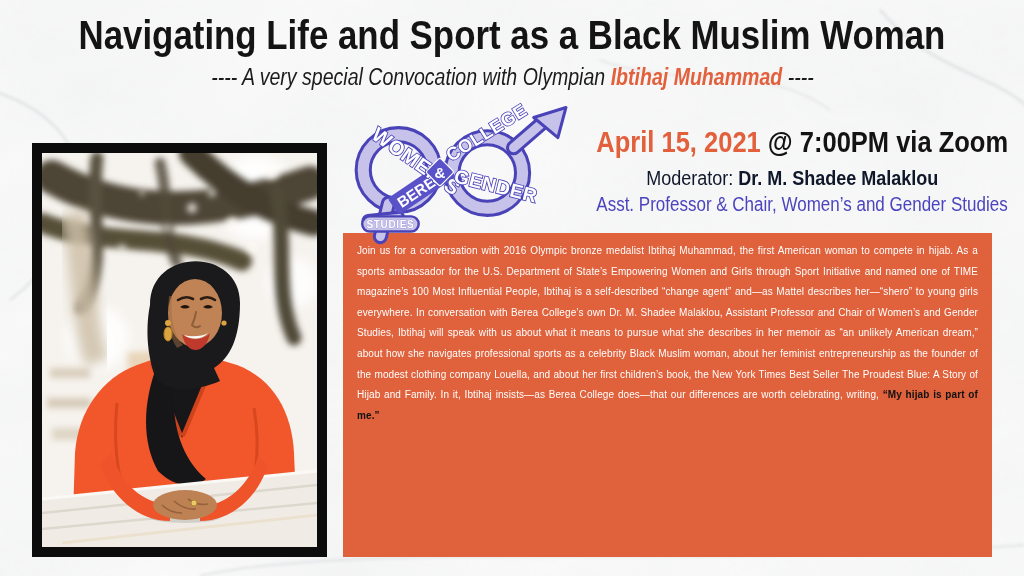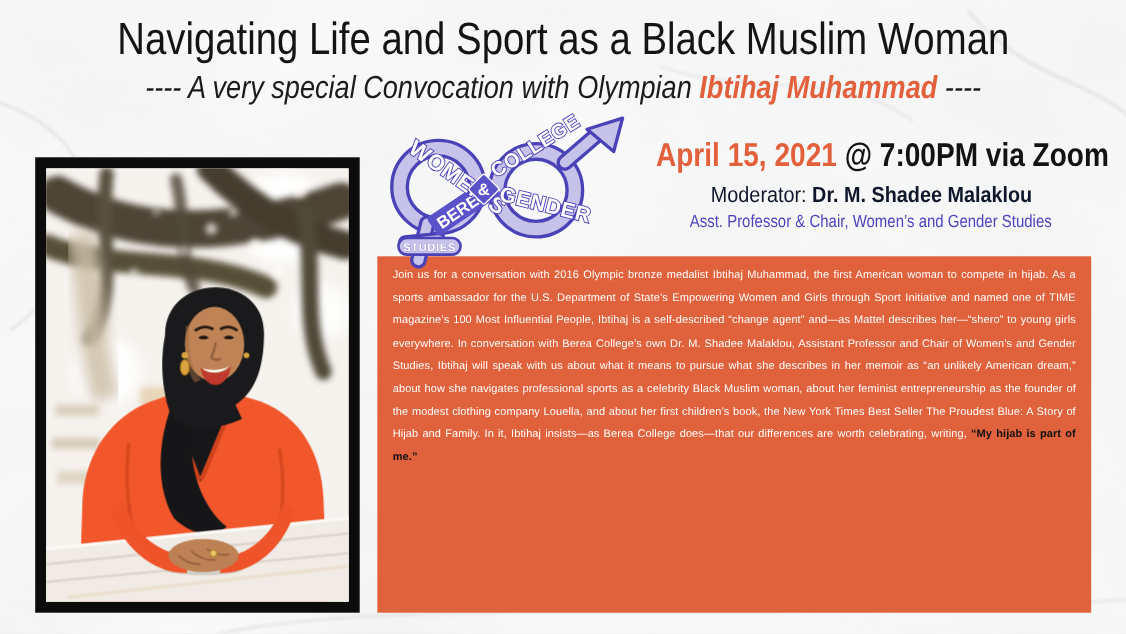--- a/index.html
+++ b/index.html
@@ -9,25 +9,25 @@
     position:relative; width:1024px; height:576px; margin:0 auto;
     background:#fbfbfb; overflow:hidden;
   }
   .marble{ position:absolute; inset:0; }
 
   
   .cond{ display:inline-block; white-space:nowrap; transform:scaleX(.85); transform-origin:center; }
 
   .title{
     position:absolute; top:12px; left:0; width:1024px; text-align:center;
-    font-size:41px; font-weight:normal; color:#141414; z-index:3;
+    font-size:41px; font-weight:bold; color:#141414; z-index:3;
   }
   .subtitle{
     position:absolute; top:64px; left:0; width:1024px; text-align:center;
-    font-size:29px; font-style:italic; color:#1b1b1b; z-index:3;
+    font-size:23px; font-style:italic; color:#1b1b1b; z-index:3;
   }
   .subtitle .speaker{ color:#e2603b; font-weight:bold; }
 
   .photo{
     position:absolute; left:32px; top:143px; width:295px; height:414px;
     border:10px solid #0c0c0c; background:#f6f3ee; z-index:3;
   }
   .photo svg{ display:block; width:275px; height:394px; }
 
   .logo{ position:absolute; left:338px; top:104px; width:232px; height:136px; z-index:4; overflow:visible; }
@@ -38,21 +38,21 @@
     font-size:30px; font-weight:bold; color:#131313; z-index:3;
   }
   .date-line .date{ color:#e2603b; }
   .mod-line{
     position:absolute; top:167px; left:560px; width:464px; text-align:center;
     font-size:20px; color:#0f172a; z-index:3;
   }
   .mod-line .mod-name{ font-weight:bold; }
   .role-line{
     position:absolute; top:193px; left:560px; width:464px; text-align:center;
-    font-size:16px; color:#4b44be; z-index:3;text-decoration:underline;
+    font-size:20px; color:#4b44be; z-index:3;text-decoration:underline;
   }
 
   .desc{
     position:absolute; left:343px; top:233px; width:649px; height:324px;
     background:#e0623d; color:#fffdfc; padding:8px 14px;
     font-size:10px; line-height:20.6px; text-align:justify;
     letter-spacing:.1px; overflow:hidden; z-index:2;
   }
   .desc .hl{ color:#101010; font-weight:bold; }
 </style>

